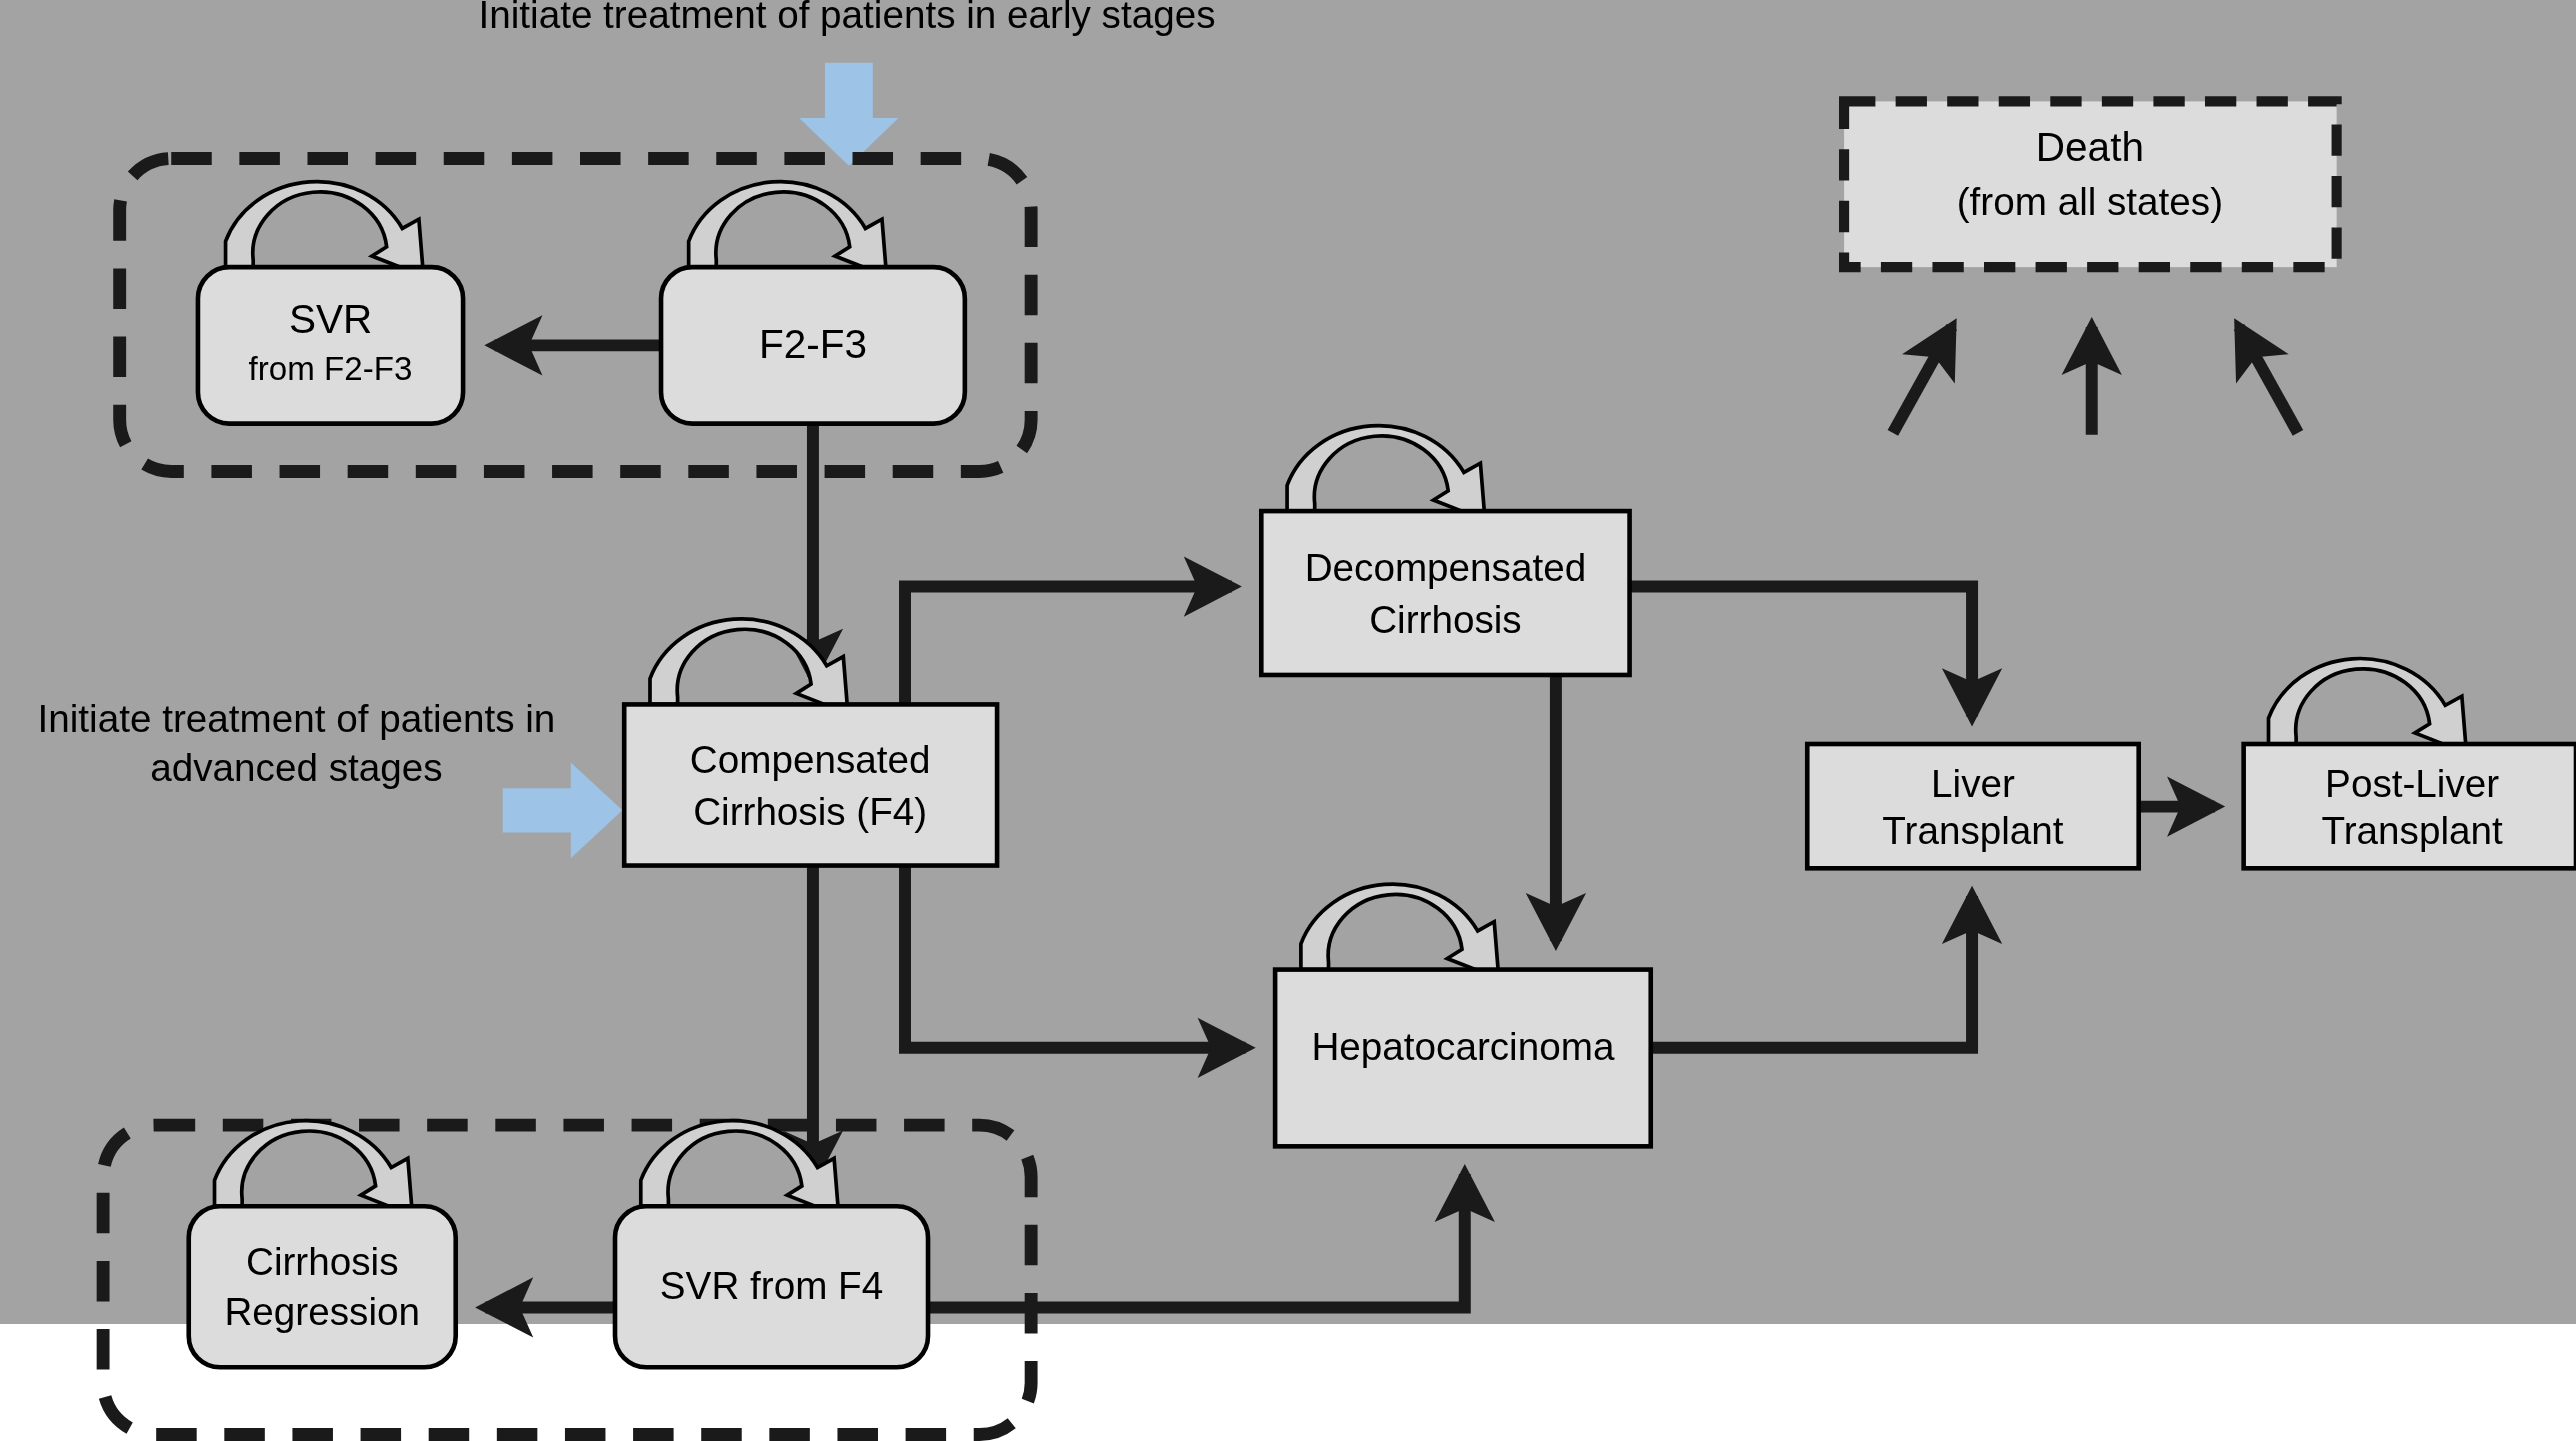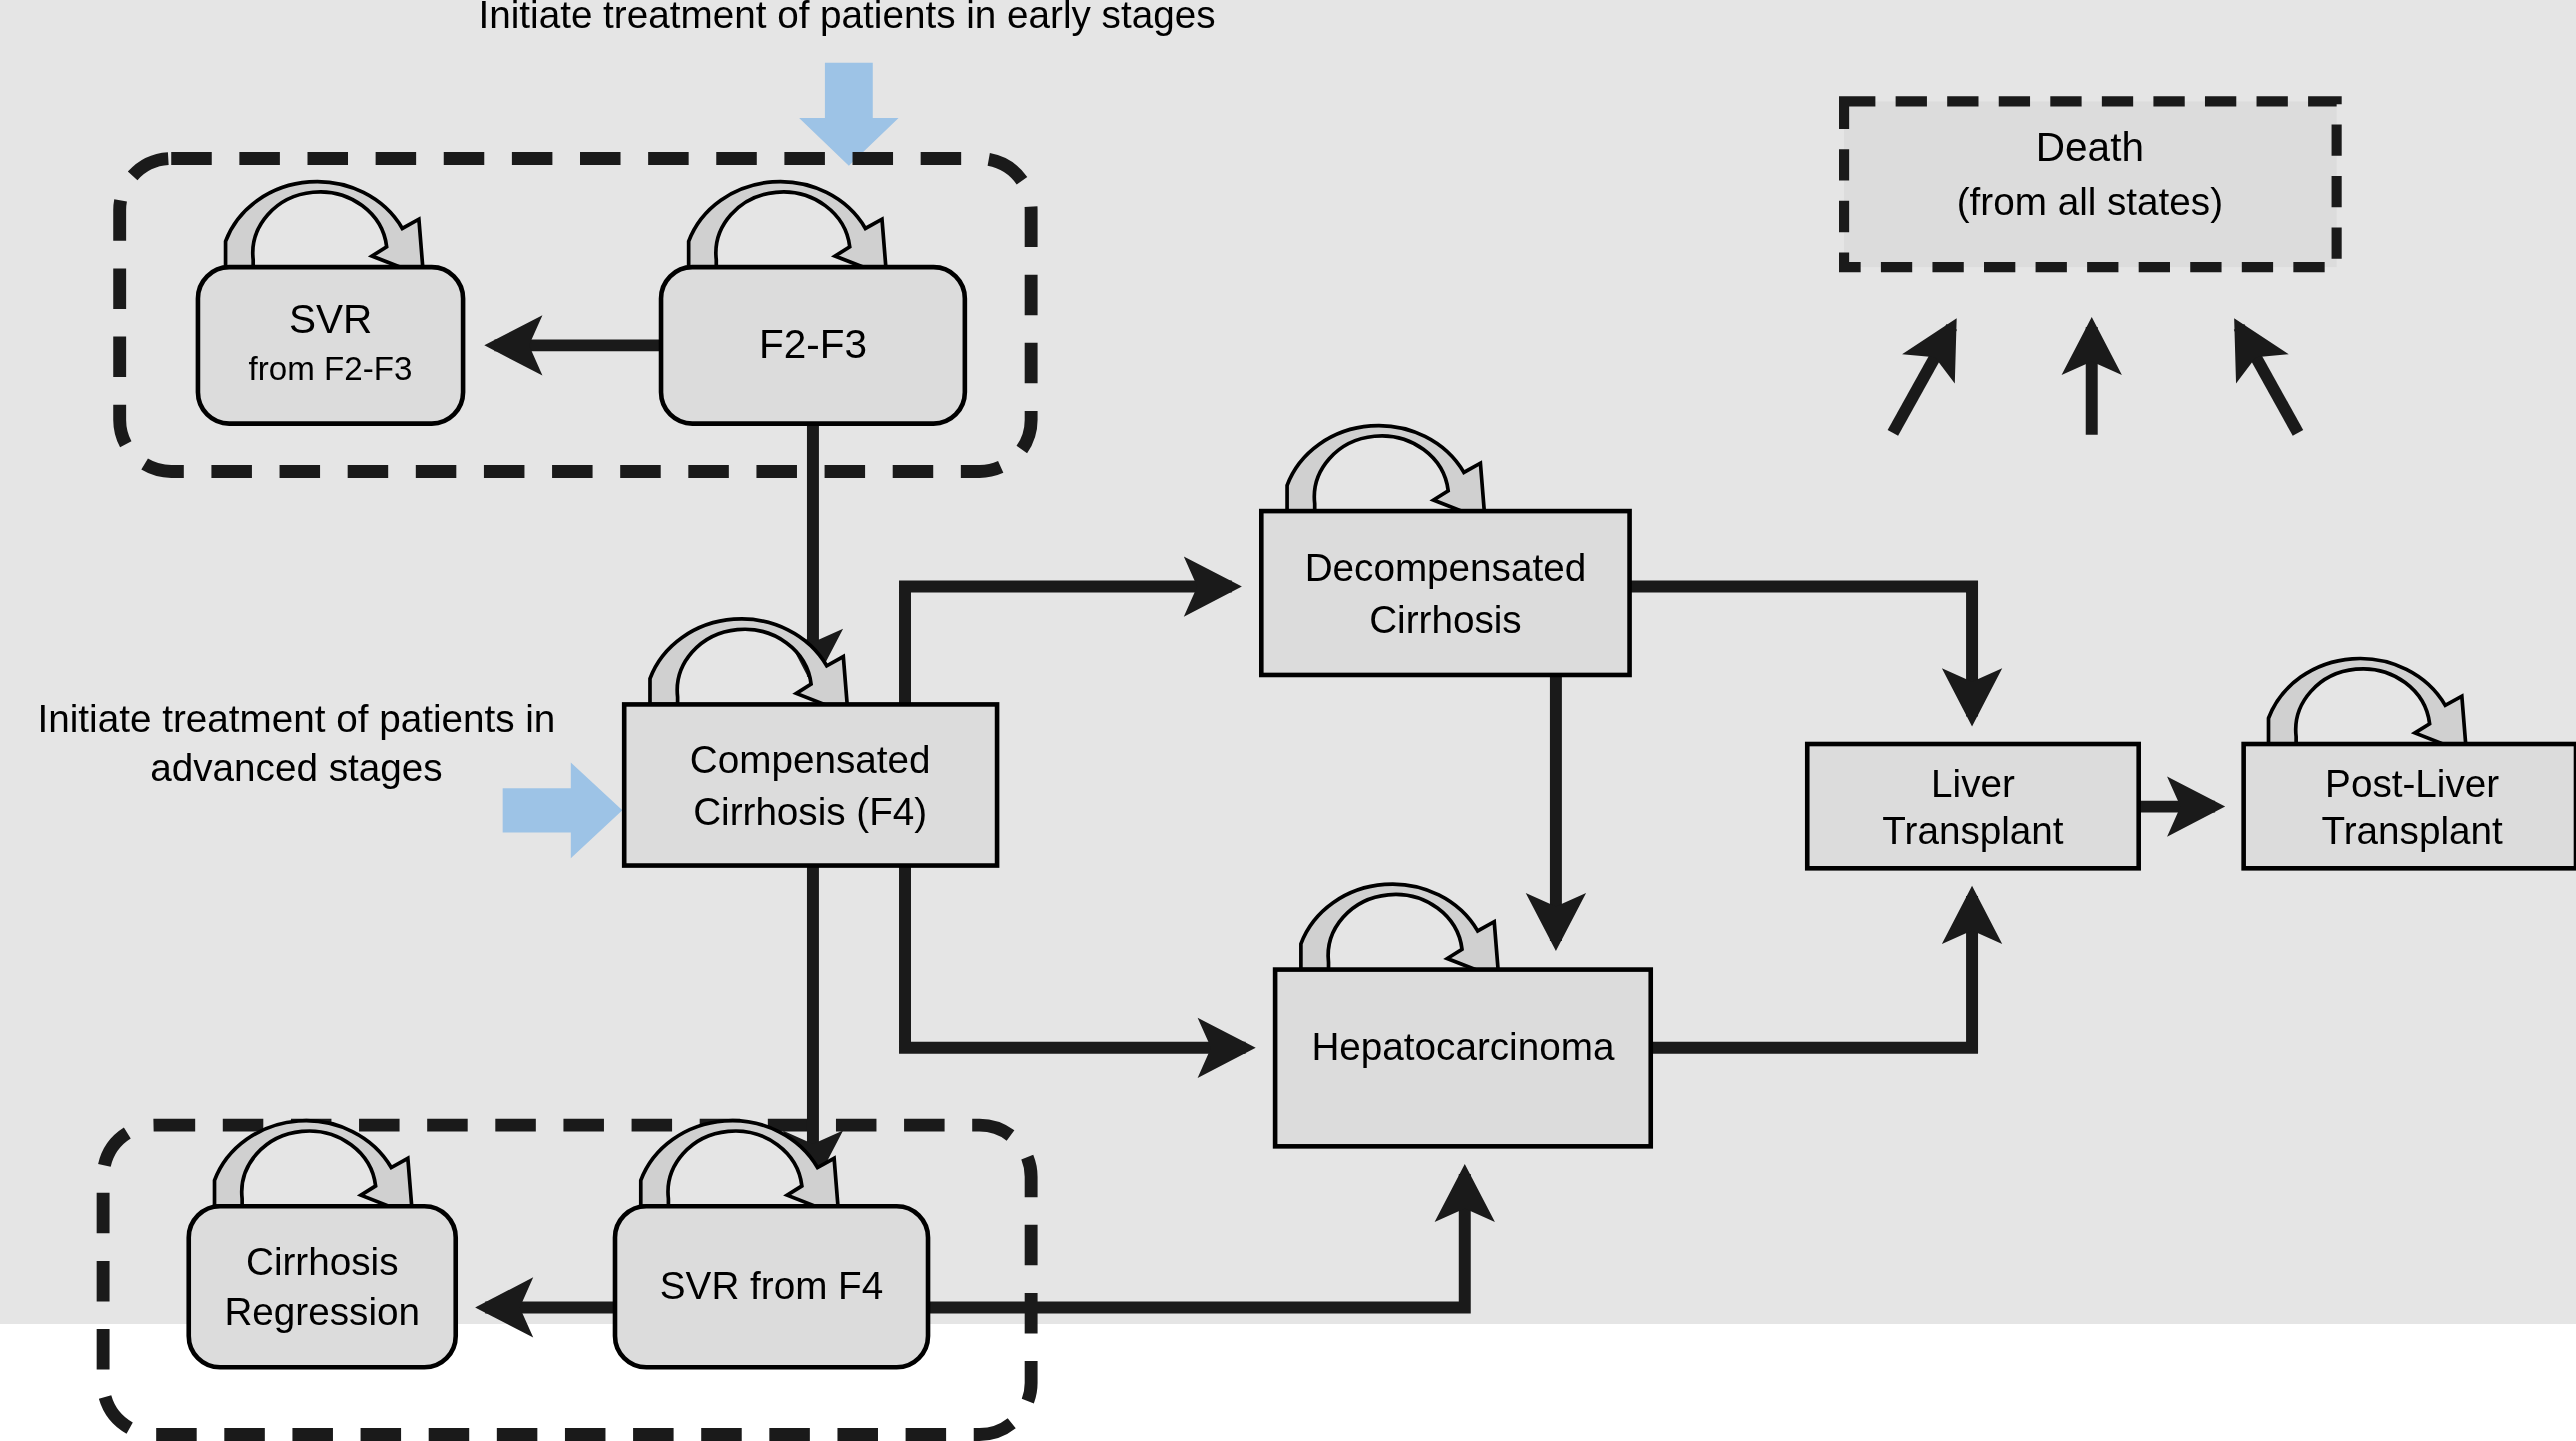--- a/index.html
+++ b/index.html
@@ -1,17 +1,17 @@
 <!DOCTYPE html>
 <html style="font-size:14.7px"><head>
 <meta charset="utf-8">
 <style>
   html,body{margin:0;padding:0;background:#ffffff;}
   body{width:2576px;height:1442px;overflow:hidden;font-family:"Liberation Sans",sans-serif;}
-  #stage{position:relative;width:2576px;height:1324px;background:#e5e5e5;}
+  #stage{position:relative;width:2576px;height:1324px;background:#a3a3a3;}
   svg#diagram{position:absolute;left:0;top:0;width:2576px;height:1442px;display:block;}
   .node-label{font-family:"Liberation Sans",sans-serif;fill:#000;text-anchor:middle;dominant-baseline:middle;}
   .lbl-lg{font-size:44px;}
   .lbl-md{font-size:42px;}
   .lbl-sm{font-size:36px;}
   .caption{font-family:"Liberation Sans",sans-serif;font-size:42px;fill:#000;text-anchor:middle;}
   .node-box{stroke:#000;stroke-width:5;}
   .group-box{fill:none;stroke:#1a1a1a;stroke-width:14;stroke-dasharray:44 30;stroke-linecap:butt;}
   .edge{stroke:#1a1a1a;stroke-width:13;fill:none;stroke-linejoin:miter;stroke-linecap:butt;}
   .selfloop{stroke:#000;stroke-width:4;}

